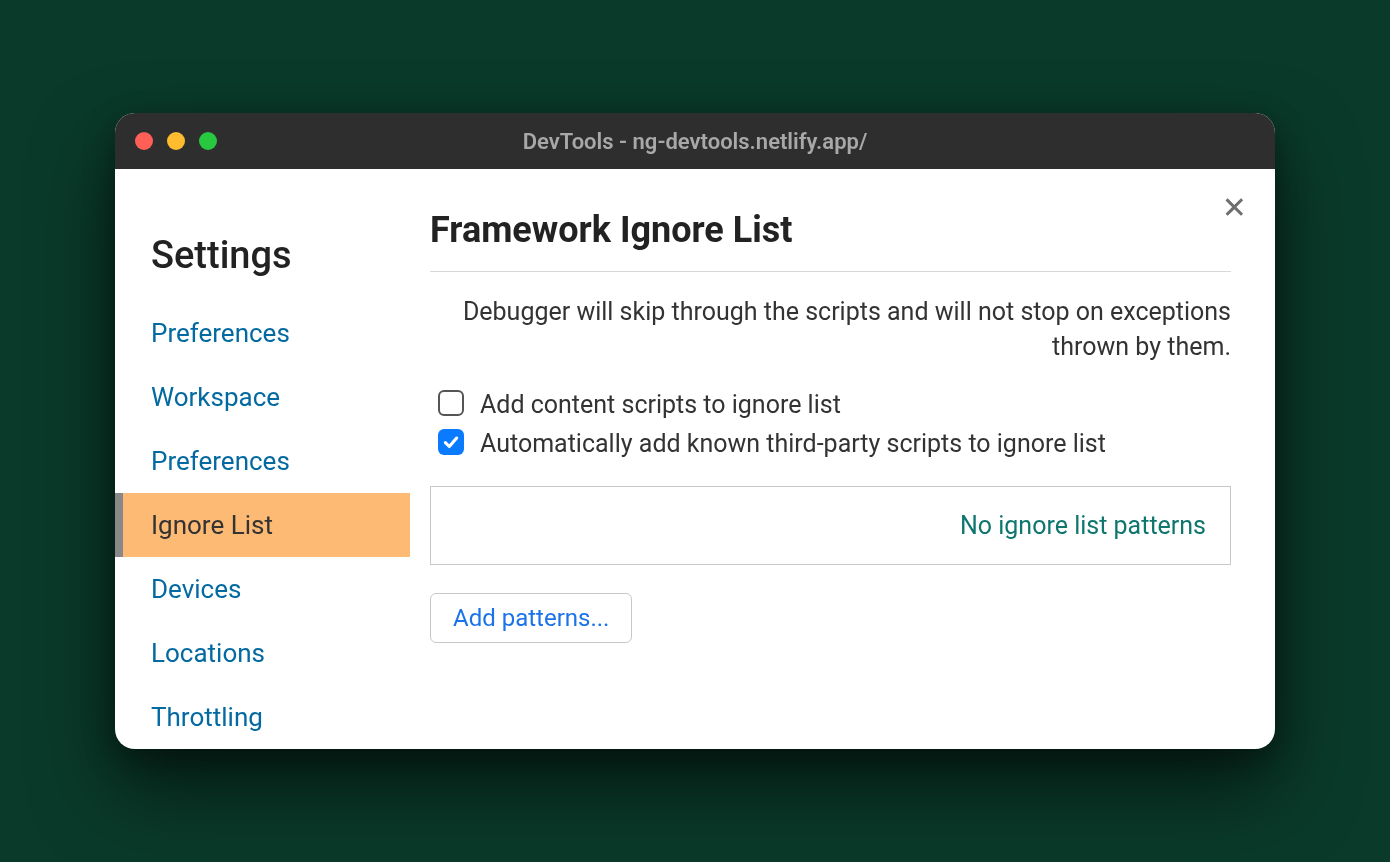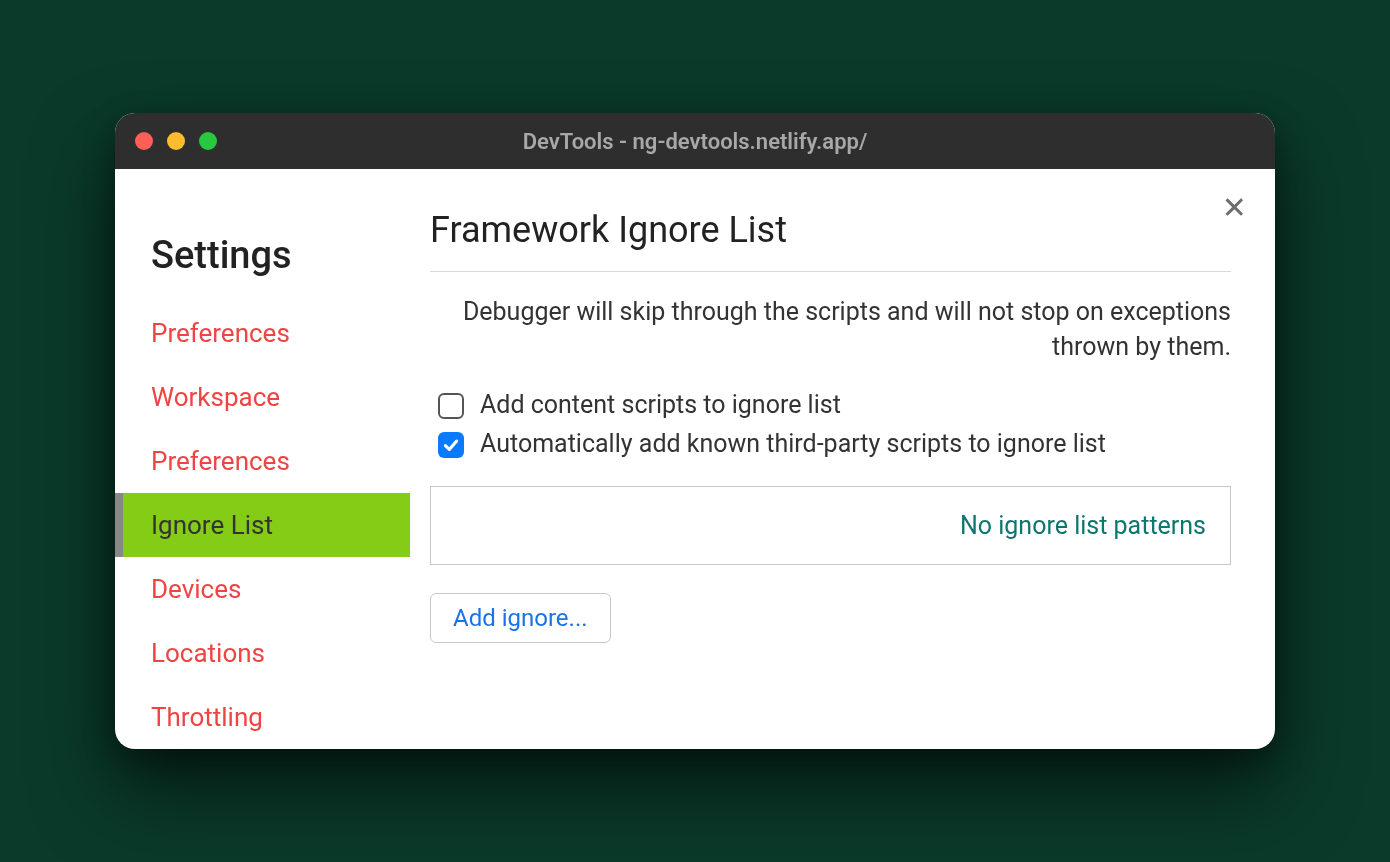--- a/index.html
+++ b/index.html
@@ -84,66 +84,66 @@
     .sidebar-title {
       font-size: 38px;
       font-weight: 500;
       color: #222;
       padding: 0 0 24px 36px;
       margin-top: 24px;
     }
     
     .sidebar-item {
       font-size: 26px;
-      color: #ef4444;
+      color: #0369a1;
       padding: 17px 0 17px 36px;
       cursor: pointer;
       position: relative;
     }
     
     .sidebar-item.active {
-      background: #84cc16;
+      background: #fdba74;
       color: #333;
     }
     
     .sidebar-item.active::before {
       content: "";
       position: absolute;
       left: 0;
       top: 0;
       bottom: 0;
       width: 8px;
       background: #888;
     }
     
     .main {
       flex: 1;
       padding: 40px 44px 40px 20px;
     }
     
     .page-title {
       font-size: 36px;
-      font-weight: 400;
+      font-weight: 700;
       color: #222;
       padding-bottom: 20px;
       border-bottom: 1px solid #d8d8d8;
       margin-bottom: 22px;
     }
     
     .description {
       font-size: 25px;
       color: #333;
       line-height: 1.4;
       margin-bottom: 26px;
       text-align: right;
     }
     
     .checkbox-row {
       display: flex;
-      align-items: flex-end;
+      align-items: flex-start;
       gap: 16px;
       margin-bottom: 10px;
       padding-left: 8px;
     }
     
     .checkbox {
       width: 26px;
       height: 26px;
       border-radius: 6px;
       flex-shrink: 0;
@@ -251,18 +251,18 @@
           </svg>
         </div>
         <span class="checkbox-label">Automatically add known third-party scripts to ignore list</span>
       </div>
       
       <div class="patterns-box">
         <span>No ignore list patterns</span>
       </div>
       
       <div class="add-pattern-btn">
-        <span>Add ignore...</span>
+        <span>Add patterns...</span>
       </div>
     </div>
 
   </div>
 </div>
 
 </body></html>

